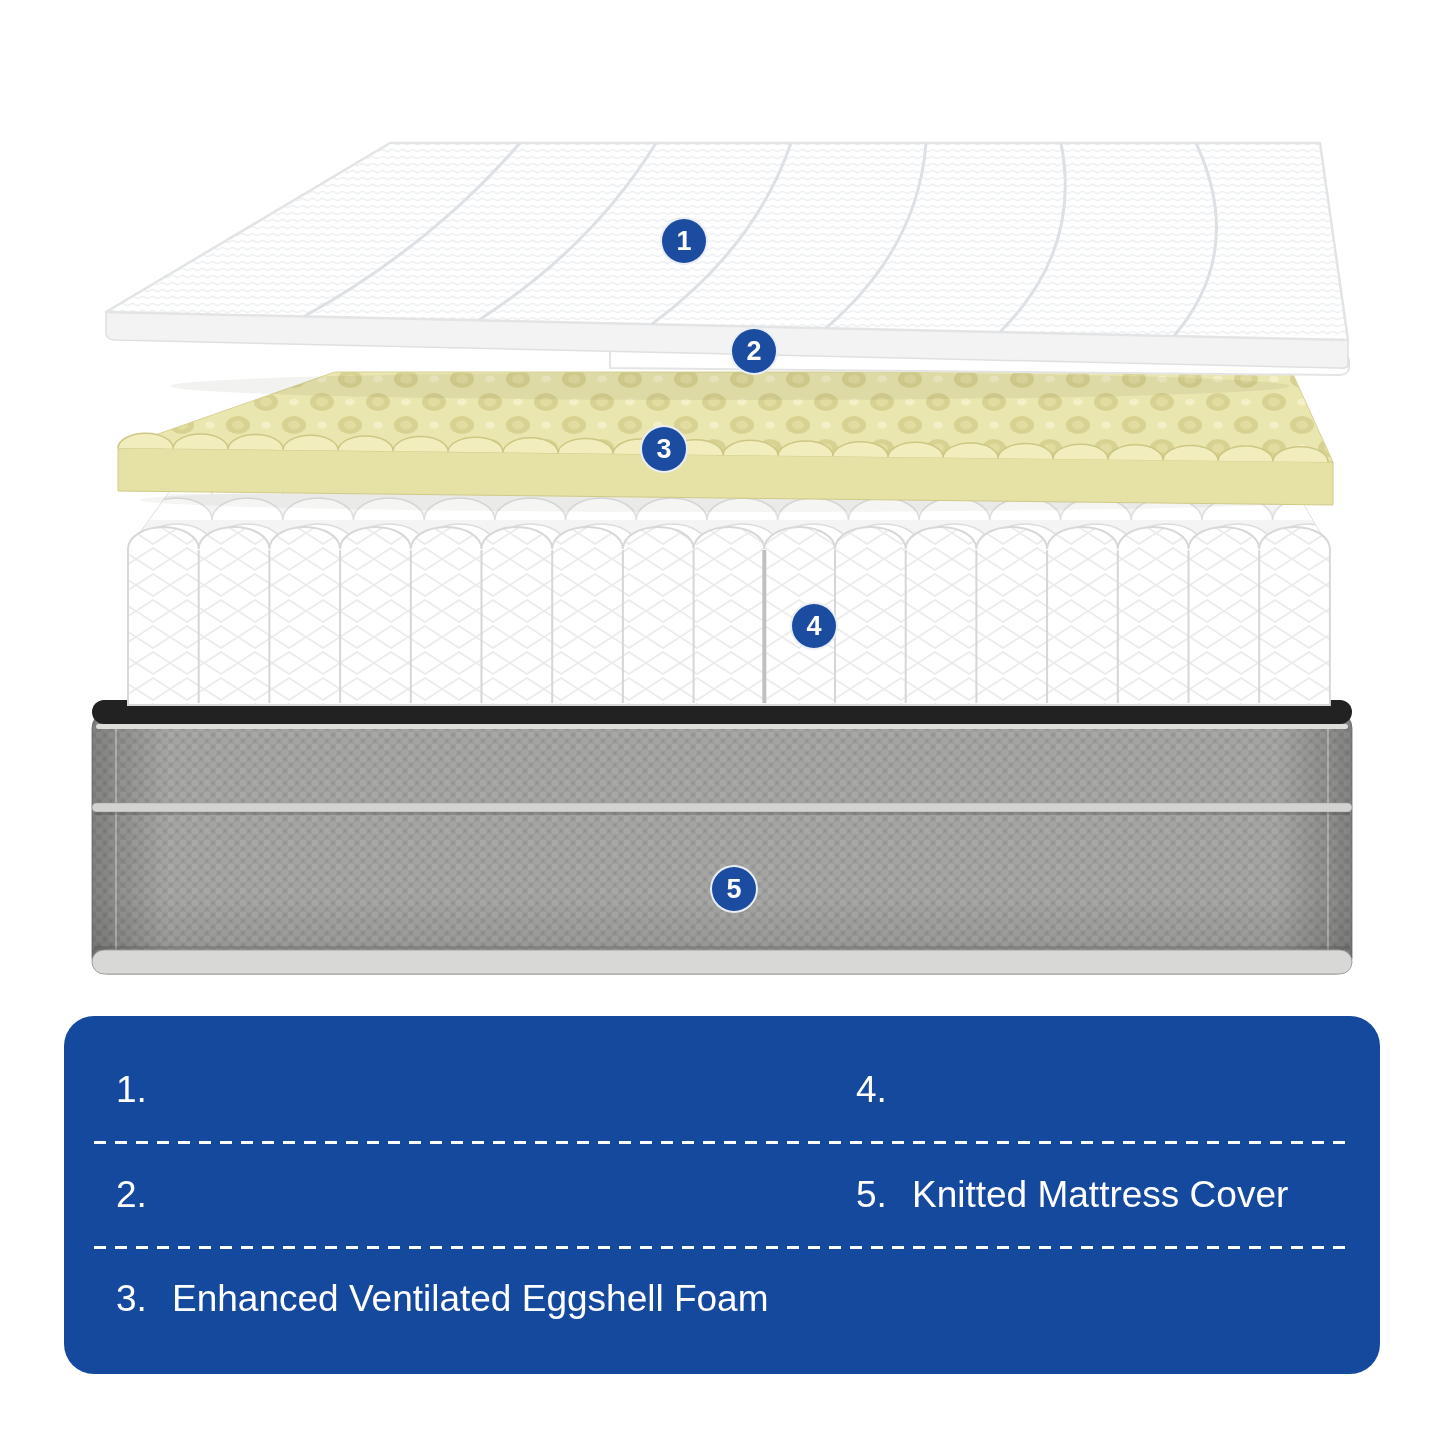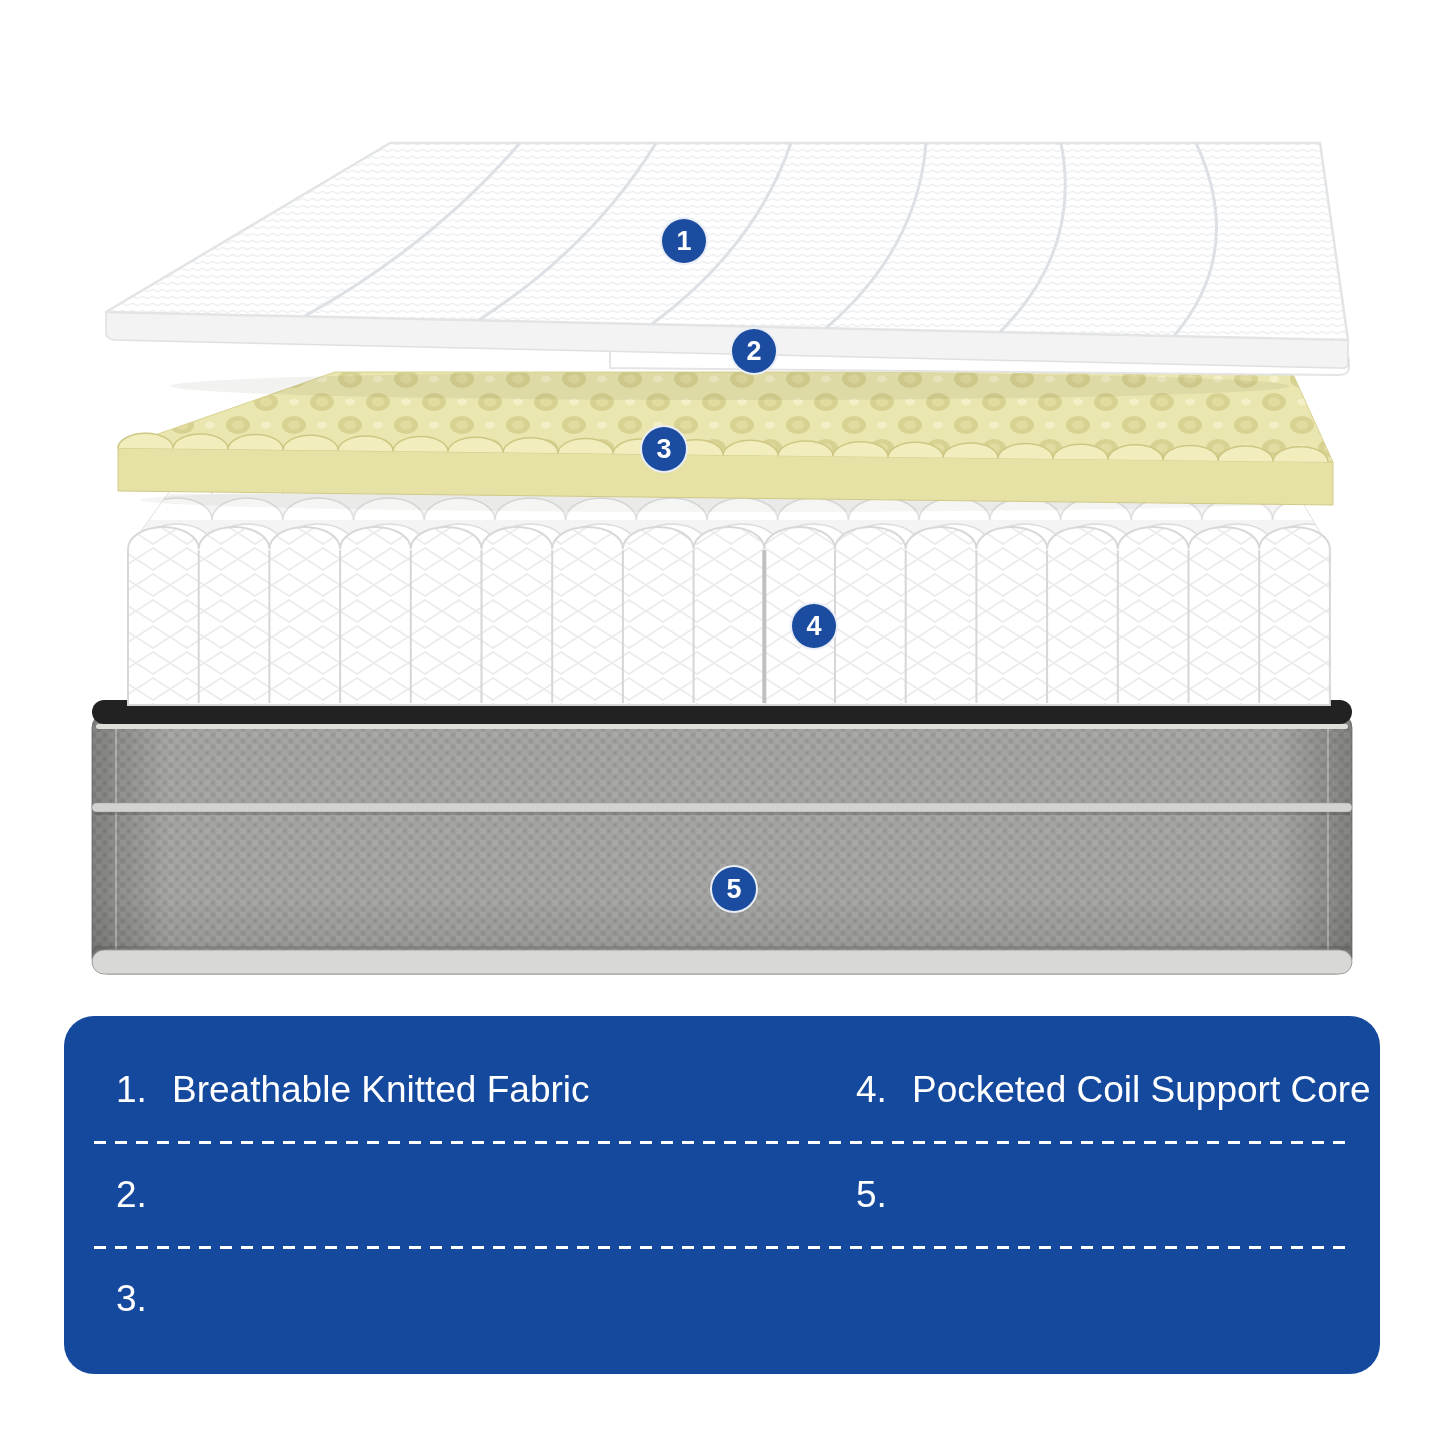--- a/index.html
+++ b/index.html
@@ -205,42 +205,42 @@
     <div class="badge" style="left:710px;top:865px">
       <span>5</span>
     </div>
   </div>
 
   <div class="legend">
 
     <div class="legend-row">
       <div class="legend-item">
         <span class="num">1.</span>
-        <span class="lbl">Breathable Knitted Fabric</span>
       </div>
       <div class="legend-item">
         <span class="num">4.</span>
-        <span class="lbl">Pocketed Coil Support Core</span>
       </div>
     </div>
 
     <div class="sep"></div>
 
     <div class="legend-row">
       <div class="legend-item">
         <span class="num">2.</span>
       </div>
       <div class="legend-item">
         <span class="num">5.</span>
+        <span class="lbl">Knitted Mattress Cover</span>
       </div>
     </div>
 
     <div class="sep"></div>
 
     <div class="legend-row">
       <div class="legend-item">
         <span class="num">3.</span>
+        <span class="lbl">Enhanced Ventilated Eggshell Foam</span>
       </div>
       <div class="legend-item"></div>
     </div>
 
   </div>
 </div>
 
 </body></html>

